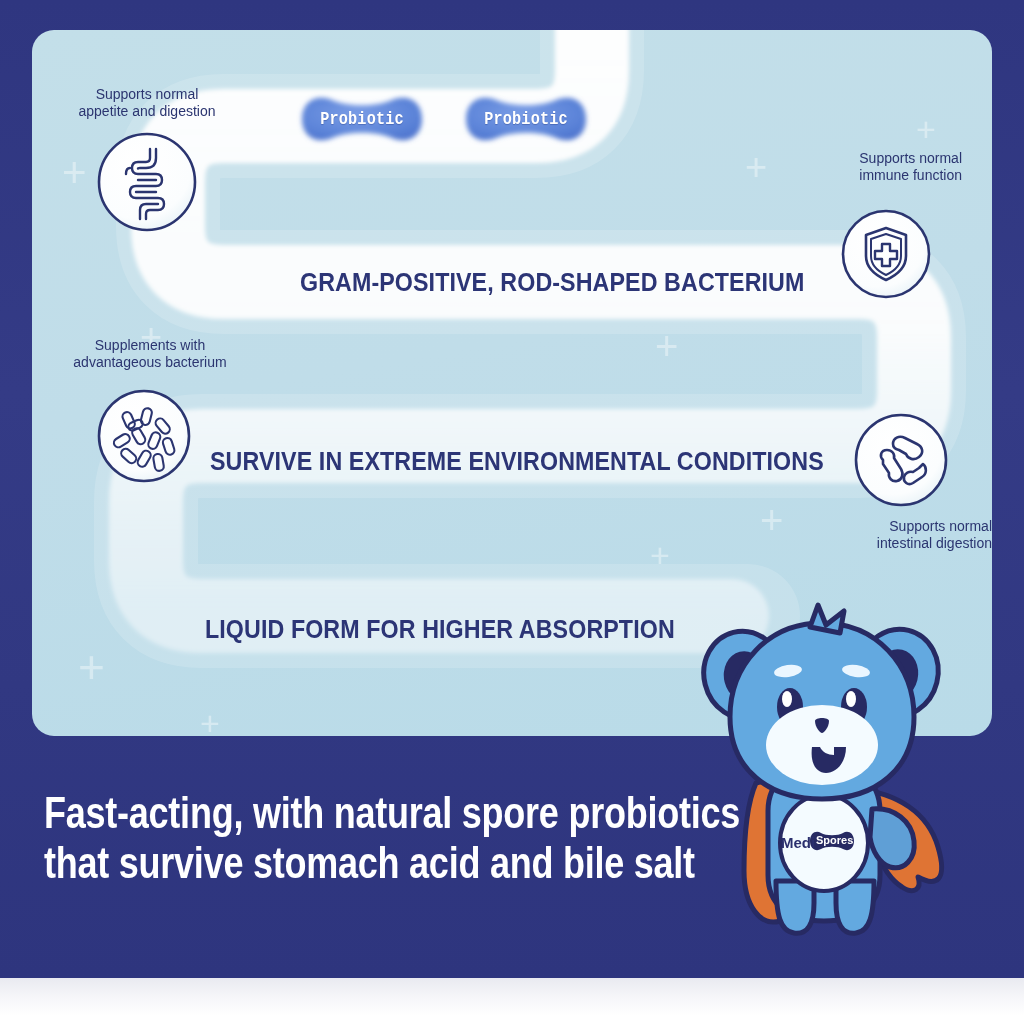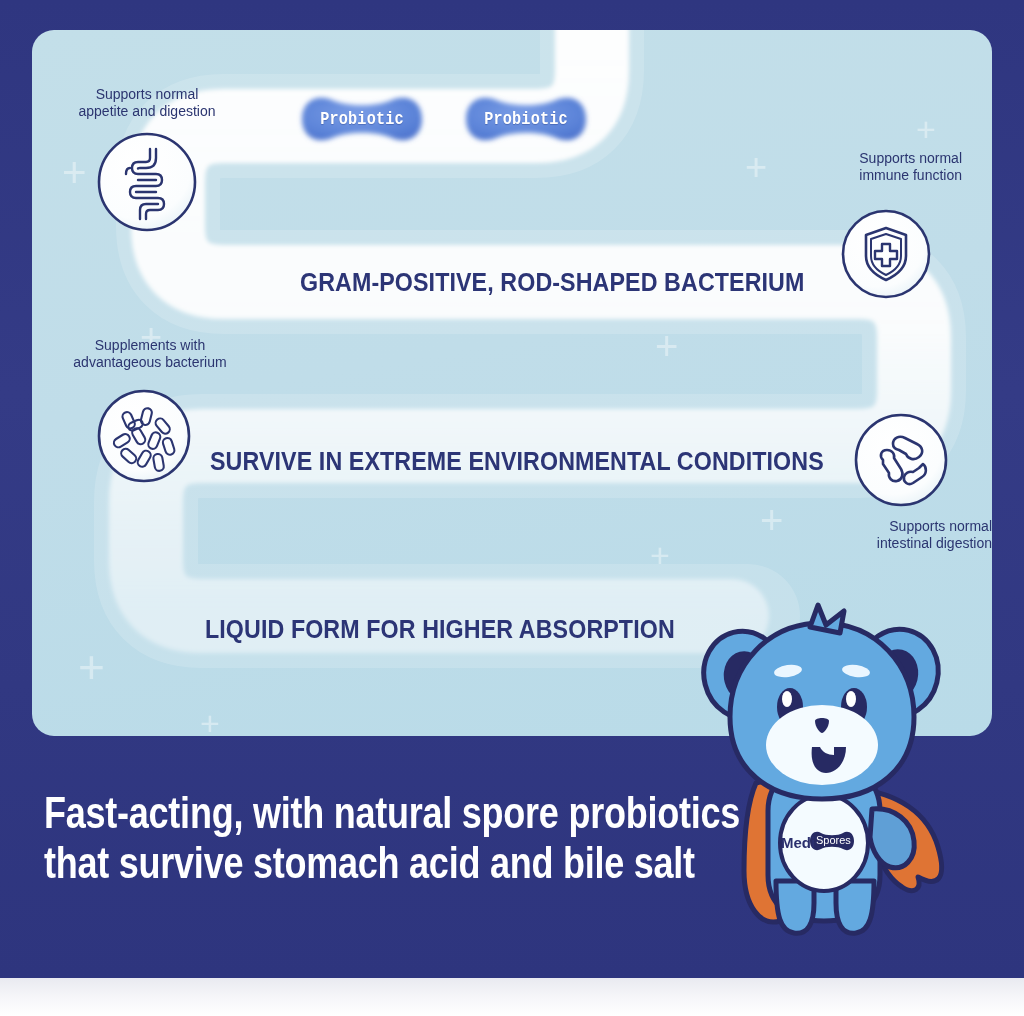--- a/index.html
+++ b/index.html
@@ -106,21 +106,21 @@
 
   
   .bear { position:absolute; left:660px; top:585px; width:320px; height:370px; }
   .badge-medi {
     position:absolute;
     font-size:15px; font-weight:bold; color:#2a2f6e;
     left:781px; top:834px;
   }
   .badge-spores {
     position:absolute;
-    font-size:11px; font-weight:normal; color:#ffffff;
+    font-size:11px; font-weight:bold; color:#ffffff;
     left:816px; top:834px;
   }
 </style>
 </head>
 <body>
 
 <div id="root">
 
   <div class="backdrop"></div>
 

